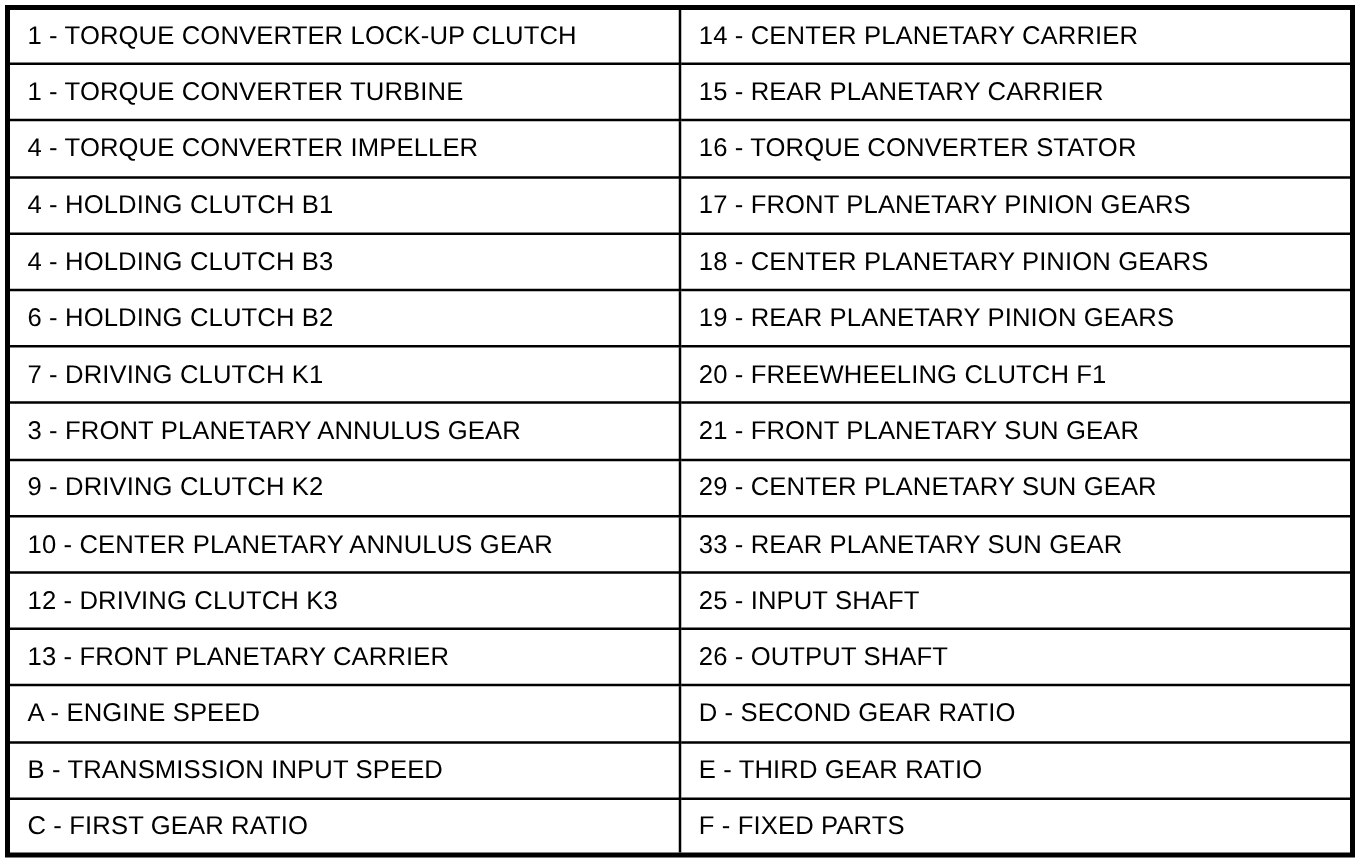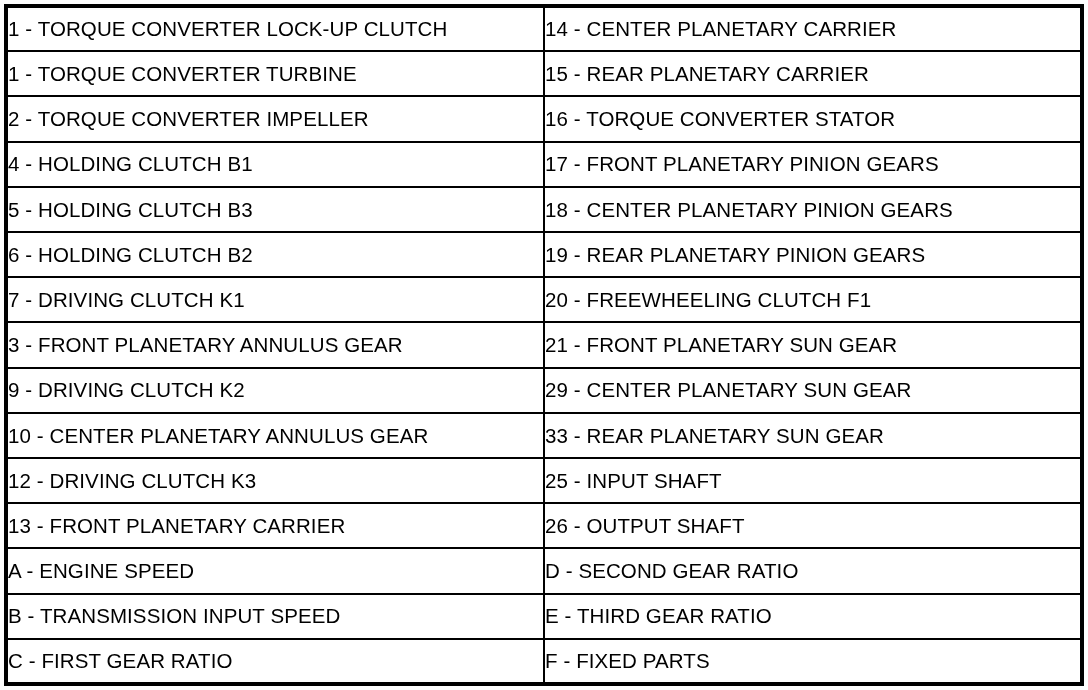--- a/index.html
+++ b/index.html
@@ -28,21 +28,21 @@
     width: 100%;
     height: 100%;
     border-collapse: collapse;
   }
   .legend-row {
     display: table-row;
   }
   .legend-cell {
     display: table-cell;
     border: 2px solid #000000;
-    padding: 0 0;
+    padding: 0 14px;
     vertical-align: middle;
     font-size: 20.5px;
     line-height: 1.05;
     color: #000000;
     letter-spacing: 0.1px;
     white-space: nowrap;
     overflow: hidden;
     width: 50%;
   }
   .legend-row:first-child .legend-cell {
@@ -68,31 +68,31 @@
       <div class="legend-cell">1 - TORQUE CONVERTER LOCK-UP CLUTCH</div>
       <div class="legend-cell">14 - CENTER PLANETARY CARRIER</div>
     </div>
 
     <div class="legend-row">
       <div class="legend-cell">1 - TORQUE CONVERTER TURBINE</div>
       <div class="legend-cell">15 - REAR PLANETARY CARRIER</div>
     </div>
 
     <div class="legend-row">
-      <div class="legend-cell">2 - TORQUE CONVERTER IMPELLER</div>
+      <div class="legend-cell">4 - TORQUE CONVERTER IMPELLER</div>
       <div class="legend-cell">16 - TORQUE CONVERTER STATOR</div>
     </div>
 
     <div class="legend-row">
       <div class="legend-cell">4 - HOLDING CLUTCH B1</div>
       <div class="legend-cell">17 - FRONT PLANETARY PINION GEARS</div>
     </div>
 
     <div class="legend-row">
-      <div class="legend-cell">5 - HOLDING CLUTCH B3</div>
+      <div class="legend-cell">4 - HOLDING CLUTCH B3</div>
       <div class="legend-cell">18 - CENTER PLANETARY PINION GEARS</div>
     </div>
 
     <div class="legend-row">
       <div class="legend-cell">6 - HOLDING CLUTCH B2</div>
       <div class="legend-cell">19 - REAR PLANETARY PINION GEARS</div>
     </div>
 
     <div class="legend-row">
       <div class="legend-cell">7 - DRIVING CLUTCH K1</div>

